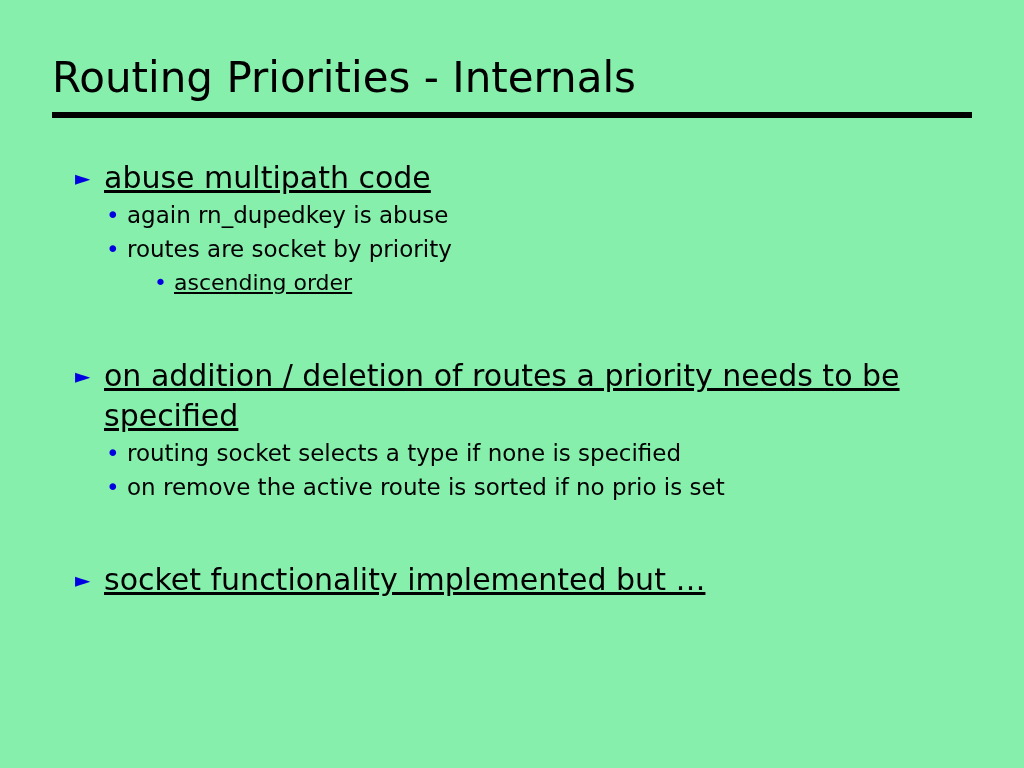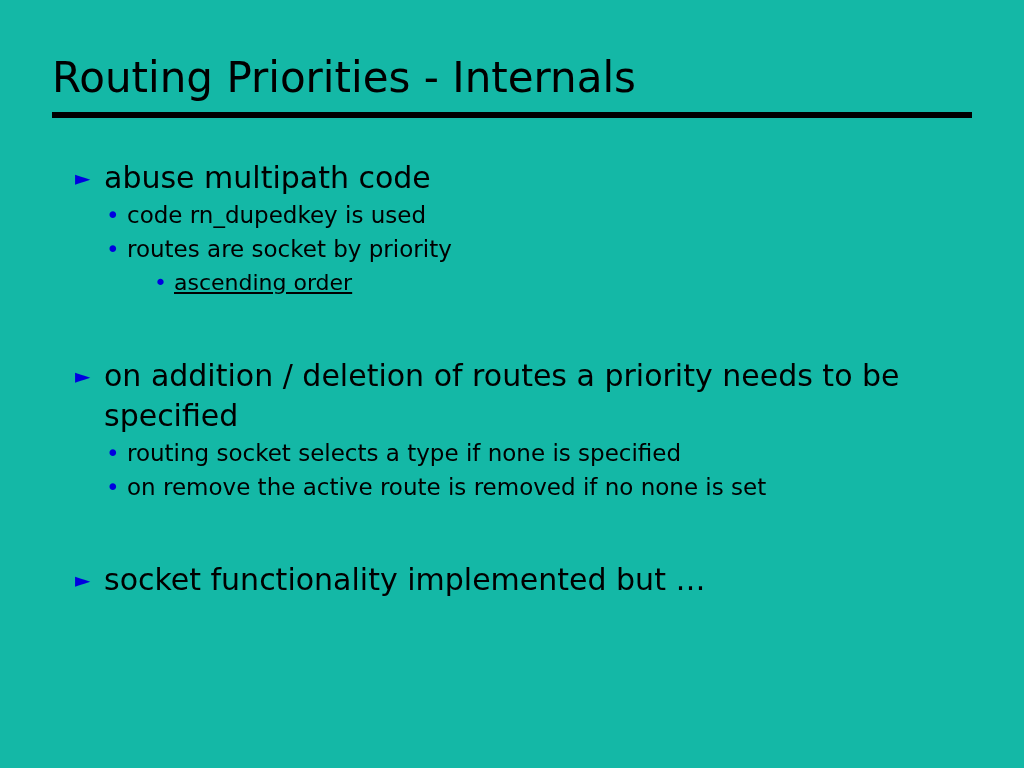--- a/index.html
+++ b/index.html
@@ -10,21 +10,21 @@
     width: 1024px;
     height: 768px;
     background: #ffffff;
     font-family: "DejaVu Sans", sans-serif;
     overflow: hidden;
   }
   .slide {
     position: relative;
     width: 1024px;
     height: 768px;
-    background: #14b8a6;
+    background: #86efac;
   }
 
   
   .title-block {
     position: absolute;
     left: 52px;
     top: 52px;
     width: 920px;
   }
   .slide-title {
@@ -74,20 +74,21 @@
     flex: 0 0 32px;
     color: #0000e0;
     font-size: 20px;
     line-height: 40px;
     text-align: left;
     padding-left: 3px;
     box-sizing: border-box;
   }
   .lvl1 .text {
     flex: 1 1 auto;
+    text-decoration: underline;
   }
 
   
   .lvl2 {
     font-size: 23px;
     line-height: 34px;
     padding-left: 32px;
   }
   .lvl2 .marker {
     width: 23px;
@@ -141,21 +142,21 @@
   <div class="body-block">
 
     <div class="group">
       <div class="bullet lvl1">
         <span class="marker">►</span>
         <span class="text">abuse multipath code</span>
       </div>
 
       <div class="bullet lvl2">
         <span class="marker">•</span>
-        <span class="text">code rn_dupedkey is used</span>
+        <span class="text">again rn_dupedkey is abuse</span>
       </div>
 
       <div class="bullet lvl2">
         <span class="marker">•</span>
         <span class="text">routes are socket by priority</span>
       </div>
 
       <div class="bullet lvl3">
         <span class="marker">•</span>
         <span class="text">ascending order</span>
@@ -168,21 +169,21 @@
         <span class="text">on addition / deletion of routes a priority needs to be specified</span>
       </div>
 
       <div class="bullet lvl2">
         <span class="marker">•</span>
         <span class="text">routing socket selects a type if none is specified</span>
       </div>
 
       <div class="bullet lvl2">
         <span class="marker">•</span>
-        <span class="text">on remove the active route is removed if no none is set</span>
+        <span class="text">on remove the active route is sorted if no prio is set</span>
       </div>
     </div>
 
     <div class="group spaced">
       <div class="bullet lvl1">
         <span class="marker">►</span>
         <span class="text">socket functionality implemented but …</span>
       </div>
     </div>
 

